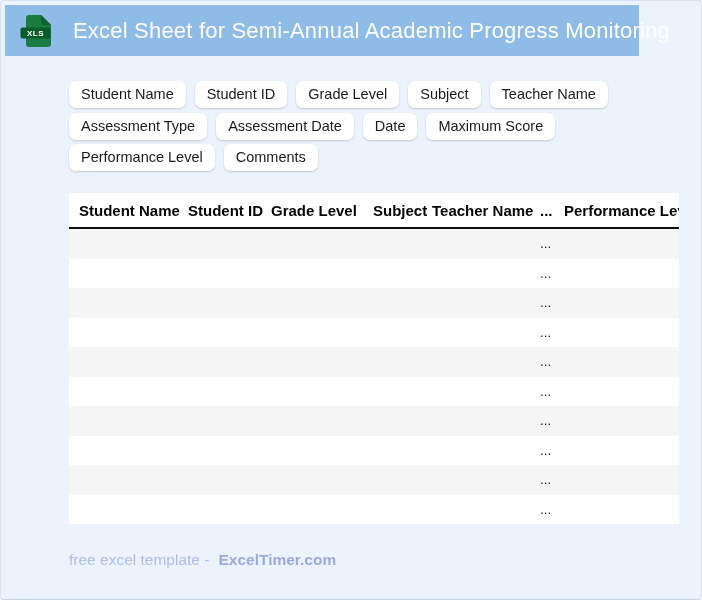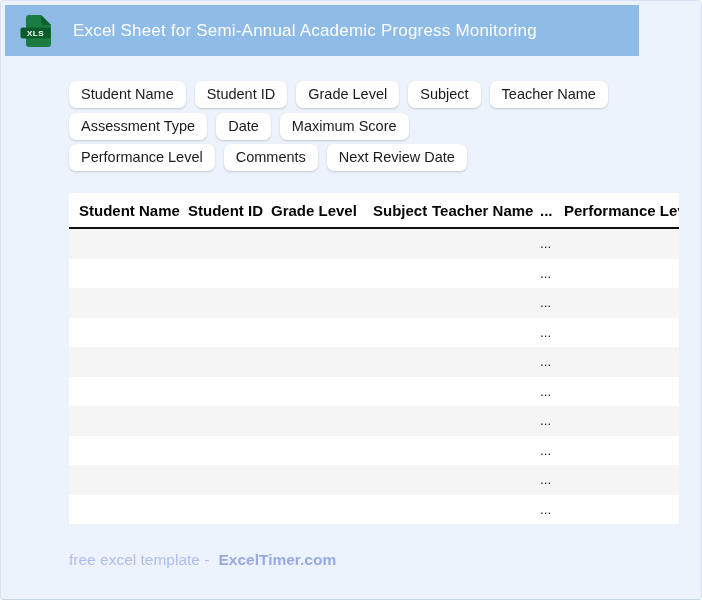--- a/index.html
+++ b/index.html
@@ -18,21 +18,21 @@
   
   .header-bar{
     position:absolute;top:4px;left:4px;
     width:634px;height:51px;
     background:var(--header-bar,#8FBCE7);
     display:flex;align-items:center;
   }
   .file-icon{margin-left:15px;flex:0 0 auto;display:block;}
   .header-title{
     margin-left:18px;
-    font-size:17px;
+    font-size:22px;
     font-weight:500;
     color:#FDFEFE;
     letter-spacing:.2px;
     white-space:nowrap;
   }
   
   .chips{position:absolute;top:80px;left:68px;width:612px;}
   .chip-row{display:flex;gap:9px;margin-bottom:4.5px;}
   .chip{
     height:27px;line-height:27px;
@@ -105,27 +105,27 @@
   <div class="chips">
     <div class="chip-row">
         <div class="chip">Student Name</div>
         <div class="chip">Student ID</div>
         <div class="chip">Grade Level</div>
         <div class="chip">Subject</div>
         <div class="chip">Teacher Name</div>
       </div>
     <div class="chip-row">
         <div class="chip">Assessment Type</div>
+        <div class="chip">Assessment Date</div>
         <div class="chip">Date</div>
         <div class="chip">Maximum Score</div>
       </div>
     <div class="chip-row">
         <div class="chip">Performance Level</div>
         <div class="chip">Comments</div>
-        <div class="chip">Next Review Date</div>
       </div>
   </div>
 
   <div class="sheet-table">
     <div class="thead">
         <div class="th col0">Student Name</div>
         <div class="th col1">Student ID</div>
         <div class="th col2">Grade Level</div>
         <div class="th col3">Subject</div>
         <div class="th col4">Teacher Name</div>

